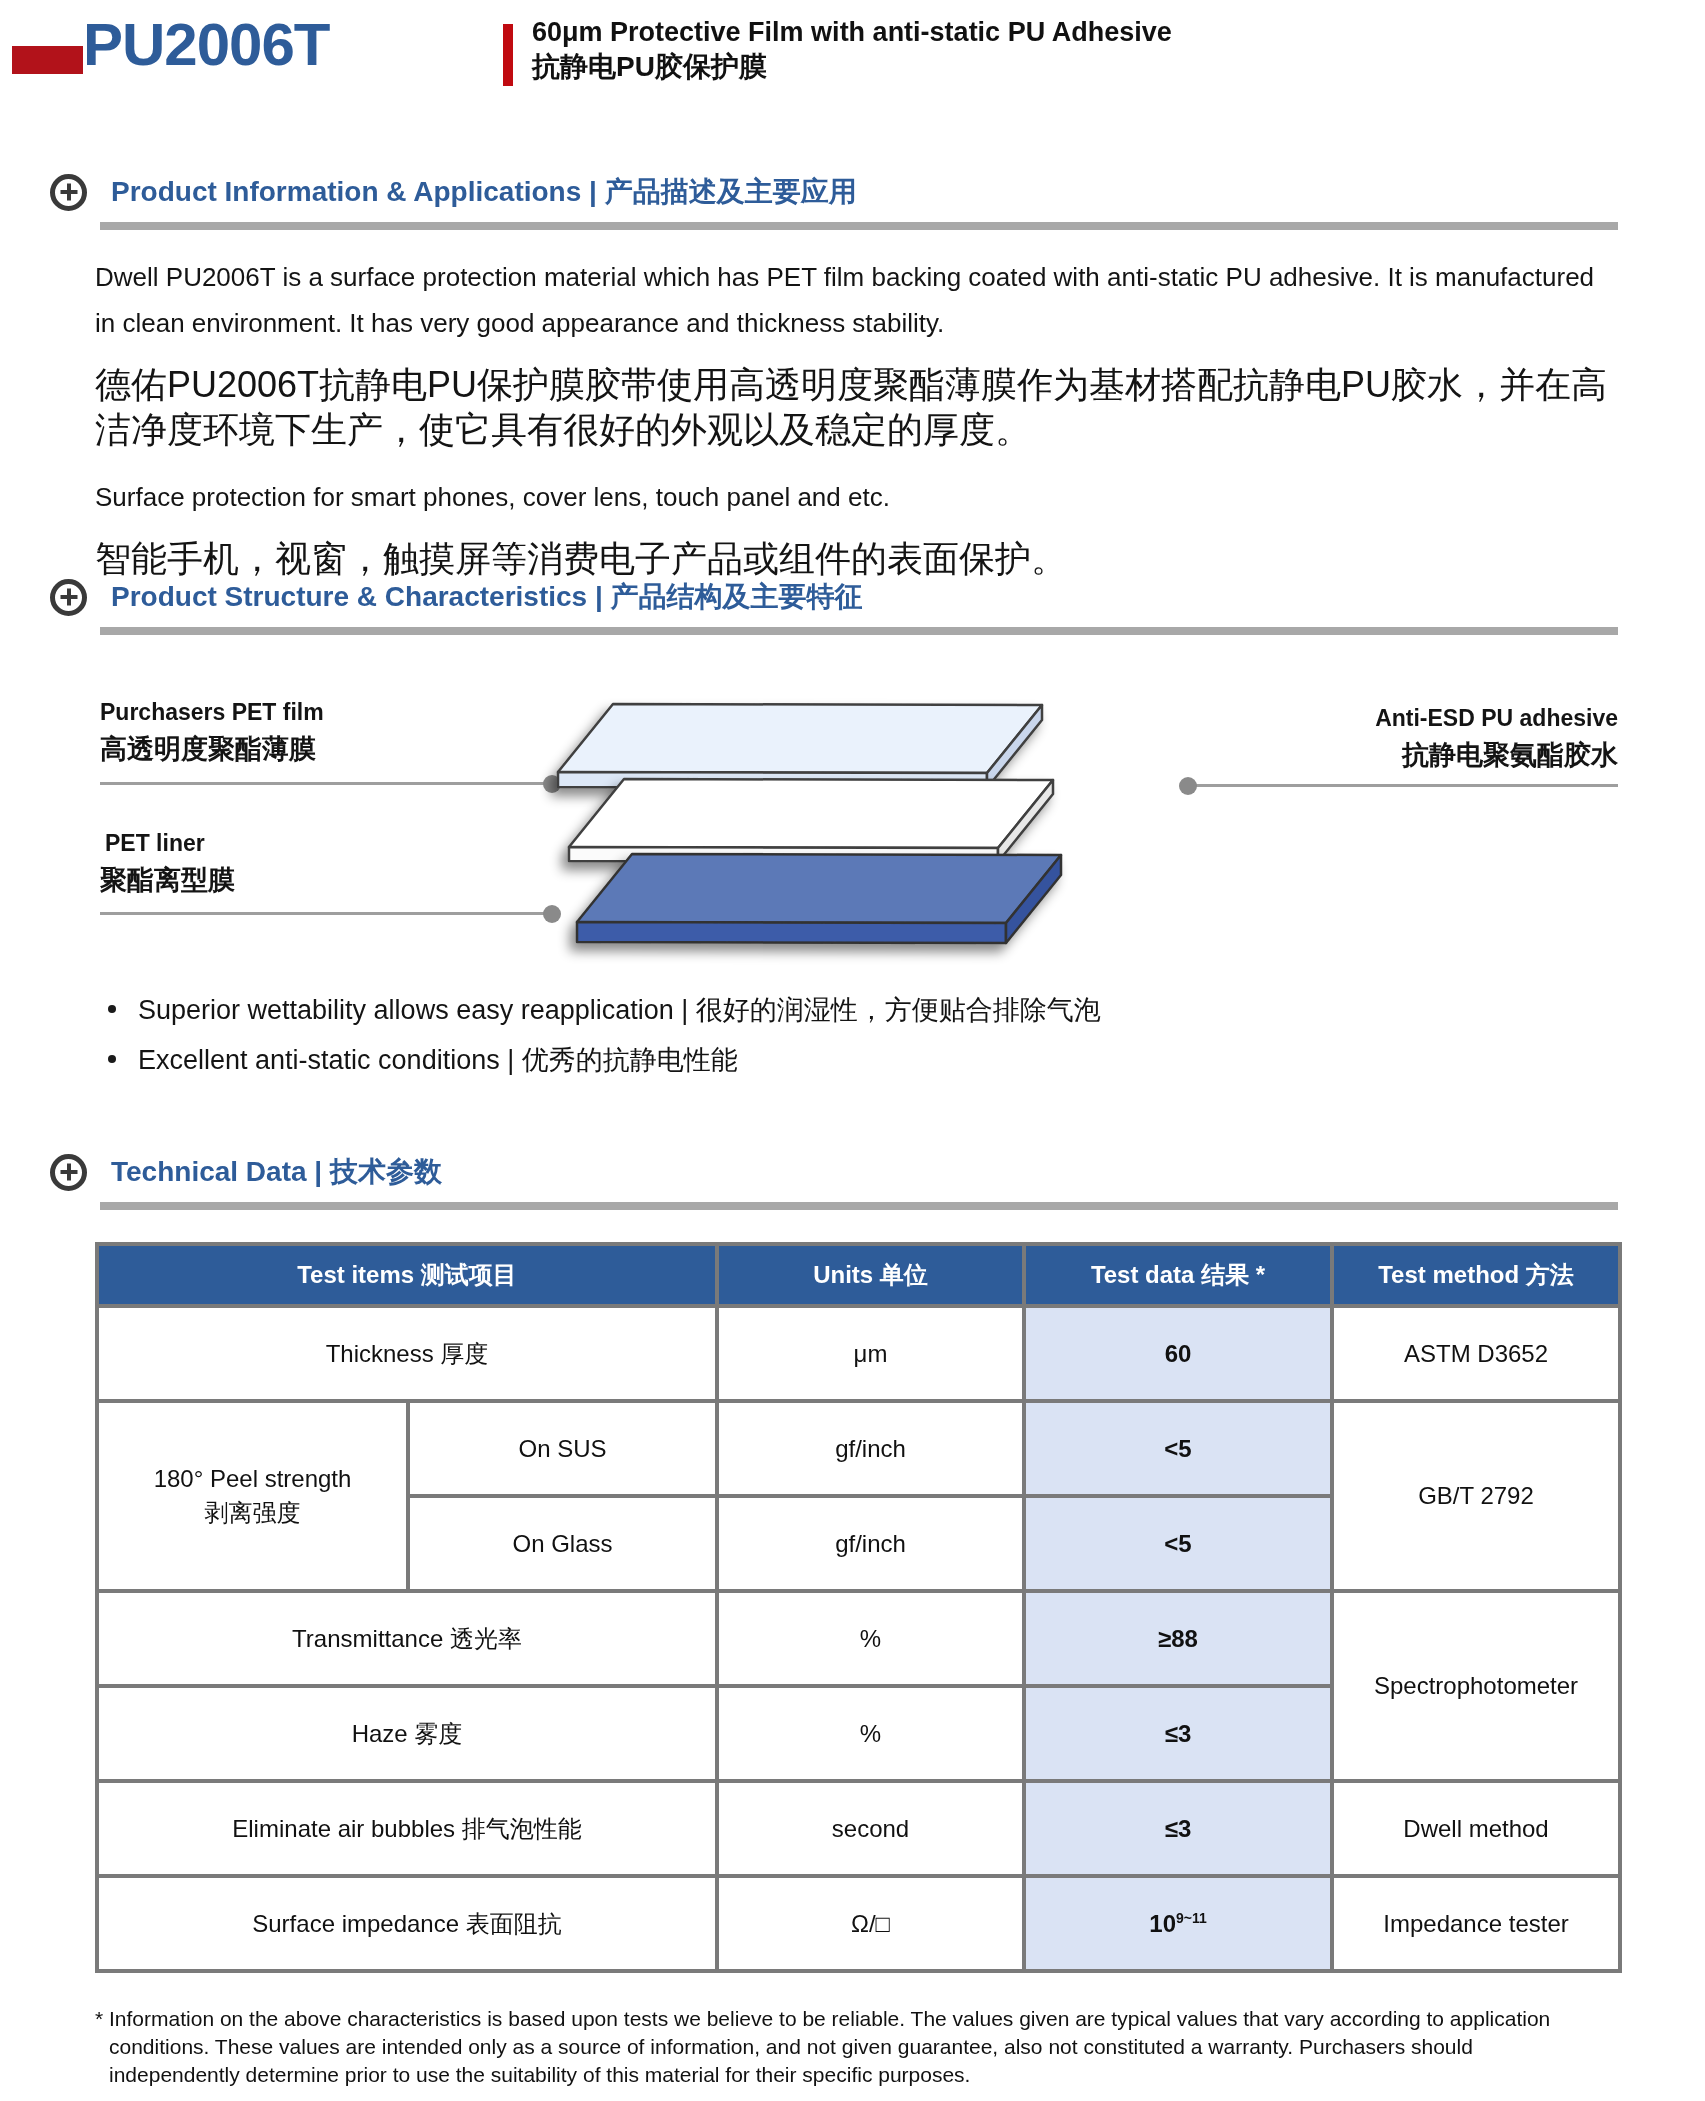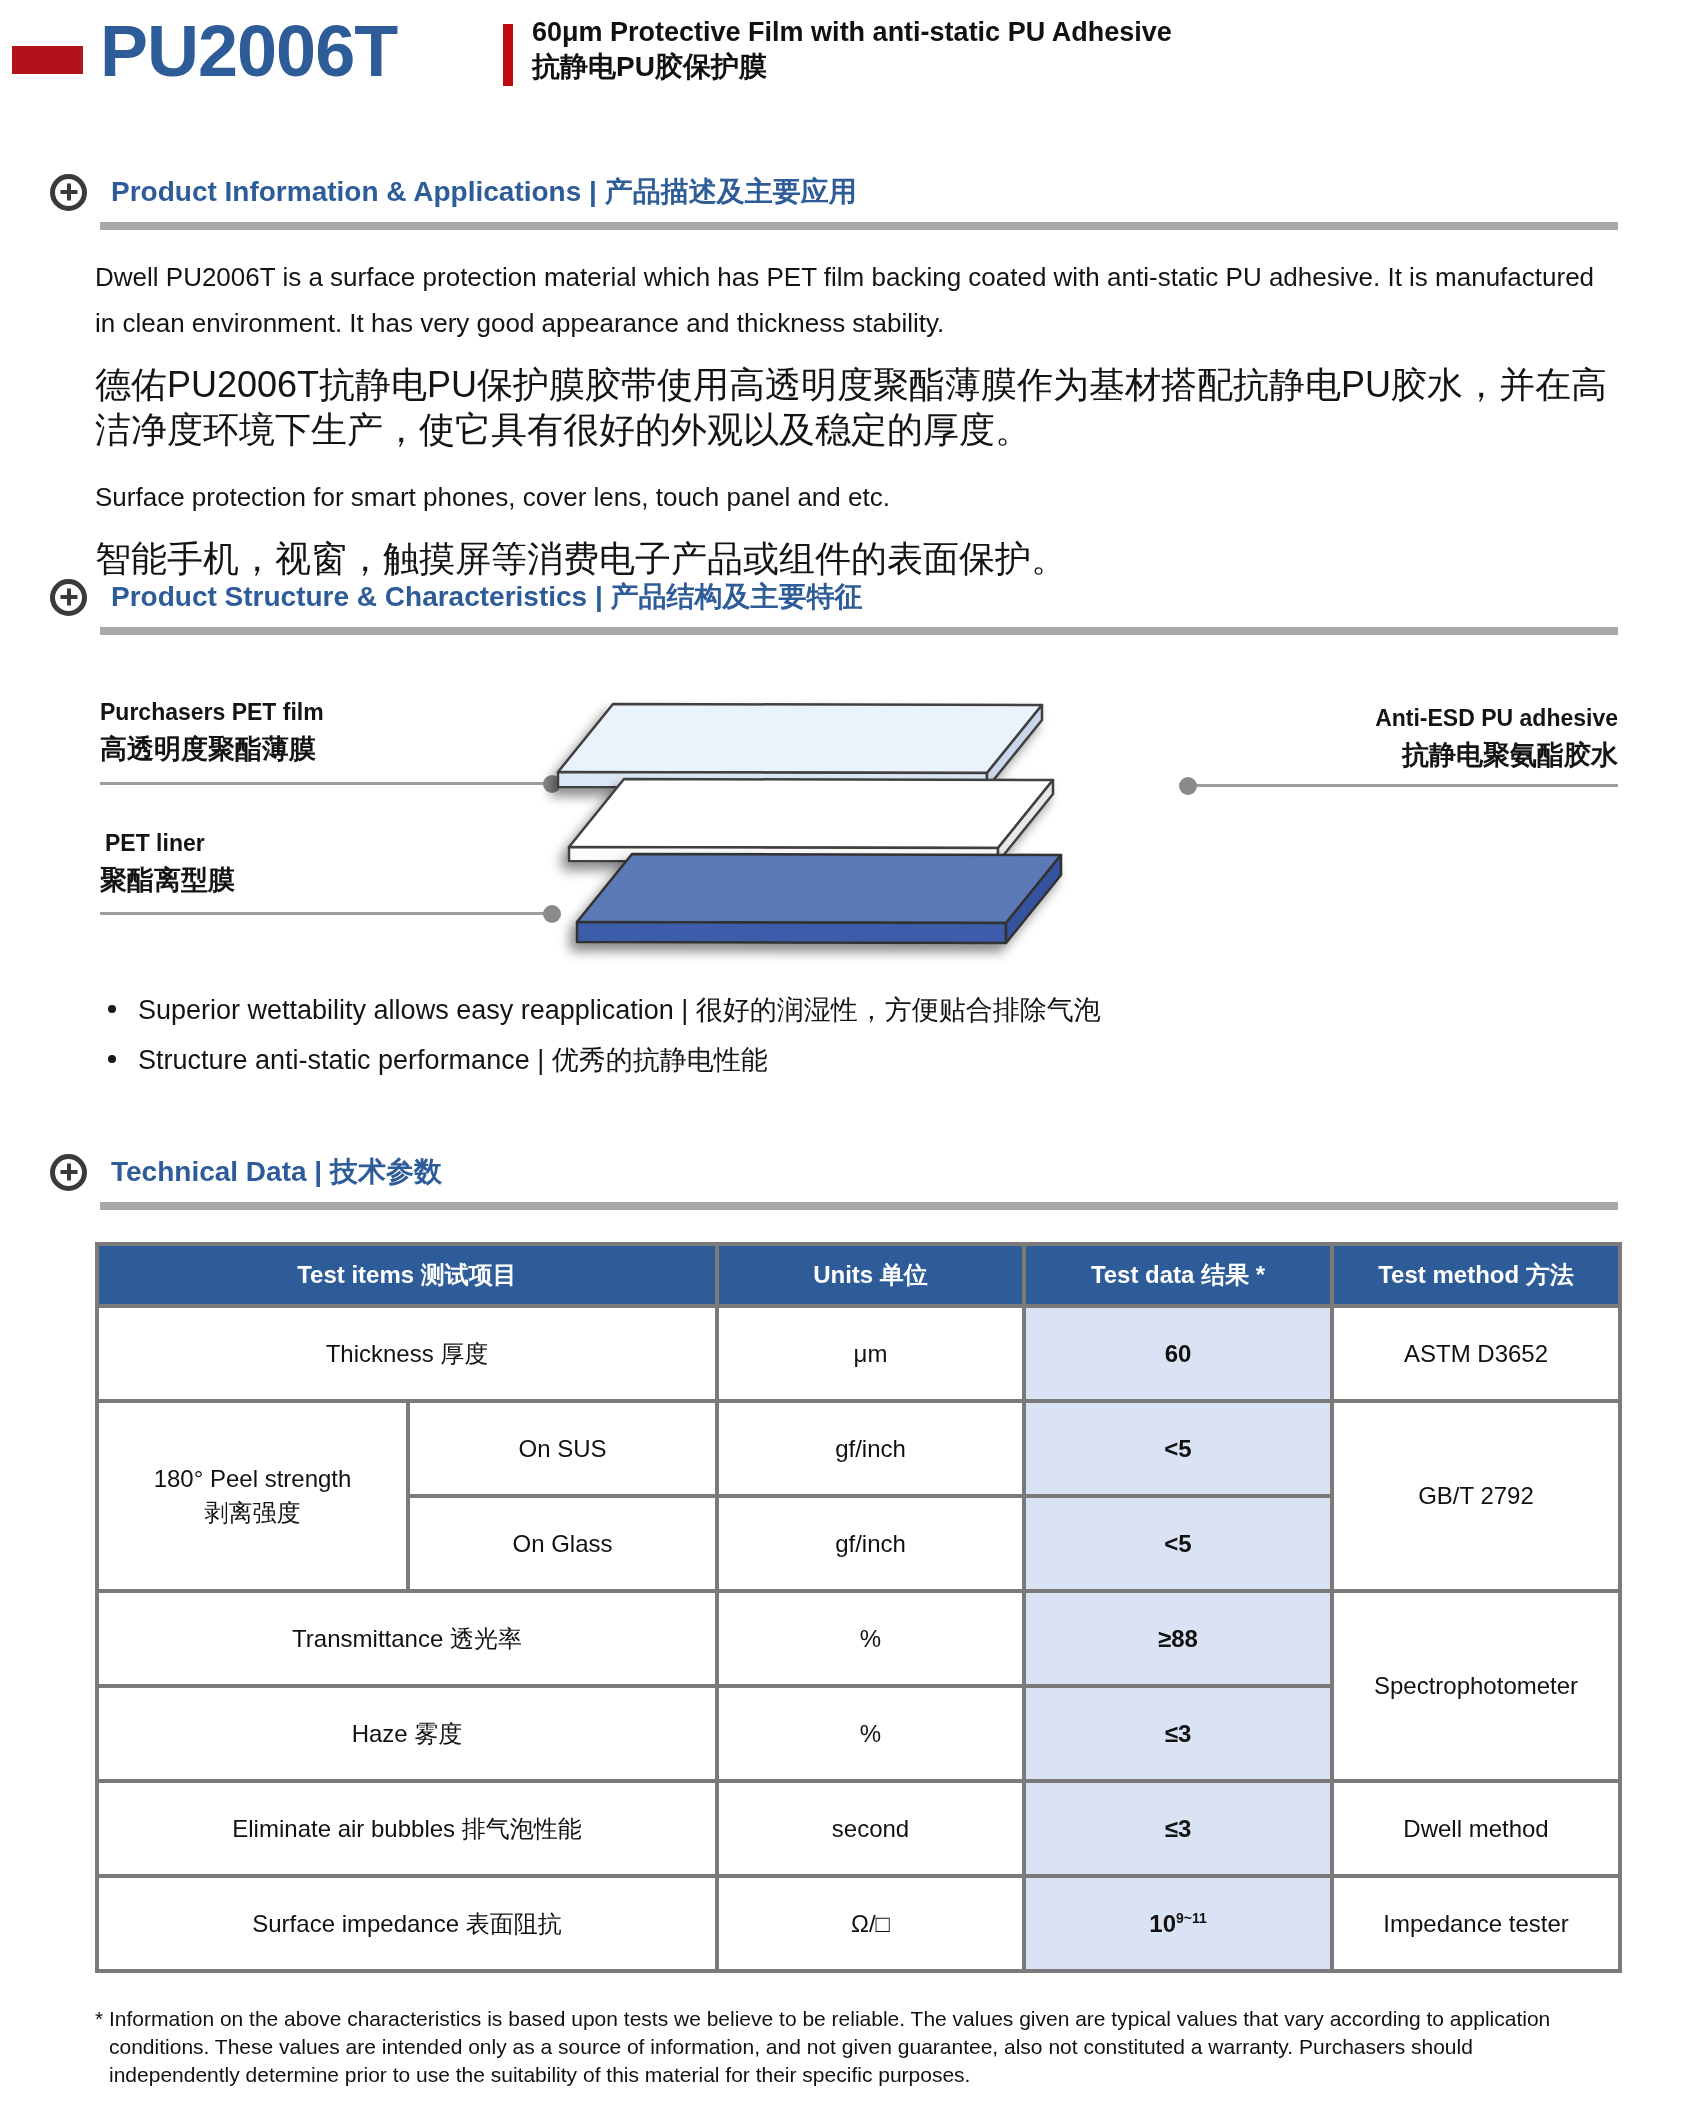--- a/index.html
+++ b/index.html
@@ -3,21 +3,21 @@
 <meta charset="utf-8">
 <style>
   * { margin:0; padding:0; box-sizing:border-box; }
   html,body { background:#ffffff; }
   body { font-family:"Liberation Sans", sans-serif; color:#1a1a1a; }
   .page { position:relative; width:1705px; height:2101px; background:#ffffff; overflow:hidden; }
 
   
   .header { position:absolute; top:10px; left:0; width:1705px; height:130px; }
   .red-block { position:absolute; left:12px; top:36px; width:71px; height:28px; background:#b2121a; }
-  .product-code { position:absolute; left:100px; top:0px; font-size:72px; font-weight:bold; color:#2e5c99; letter-spacing:-1px;text-align:right; }
+  .product-code { position:absolute; left:83px; top:0px; font-size:60px; font-weight:bold; color:#2e5c99; letter-spacing:-1px;text-align:right; }
   .red-divider { position:absolute; left:503px; top:14px; width:10px; height:62px; background:#c00a10; }
   .subtitle { position:absolute; left:532px; top:6px; }
   .subtitle-en { font-size:27px; font-weight:bold; color:#111; line-height:32px; }
   .subtitle-zh { font-size:28px; font-weight:bold; color:#111; line-height:34px; margin-top:2px; }
 
   
   .sec { position:absolute; left:50px; width:1568px; }
   .sec-head { display:flex; align-items:center; gap:24px; height:44px; }
   .plus-icon { width:37px; height:37px; border:5px solid #3a3a3a; border-radius:50%; position:relative; flex:none; }
   .plus-icon::before, .plus-icon::after { content:""; position:absolute; background:#3a3a3a; left:50%; top:50%; }
@@ -139,21 +139,21 @@
       </svg>
     </div>
 
     <ul class="bullets">
       <li>
           <span class="bullet-dot"></span>
           <span>Superior wettability allows easy reapplication | 很好的润湿性，方便贴合排除气泡</span>
         </li>
       <li>
           <span class="bullet-dot"></span>
-          <span>Structure anti-static performance | 优秀的抗静电性能</span>
+          <span>Excellent anti-static conditions | 优秀的抗静电性能</span>
         </li>
     </ul>
   </section>
 
   <section class="sec sec-technical">
     <div class="sec-head">
       <span class="plus-icon"></span>
       <h2 class="sec-title">Technical Data | 技术参数</h2>
     </div>
     <div class="gray-bar"></div>

